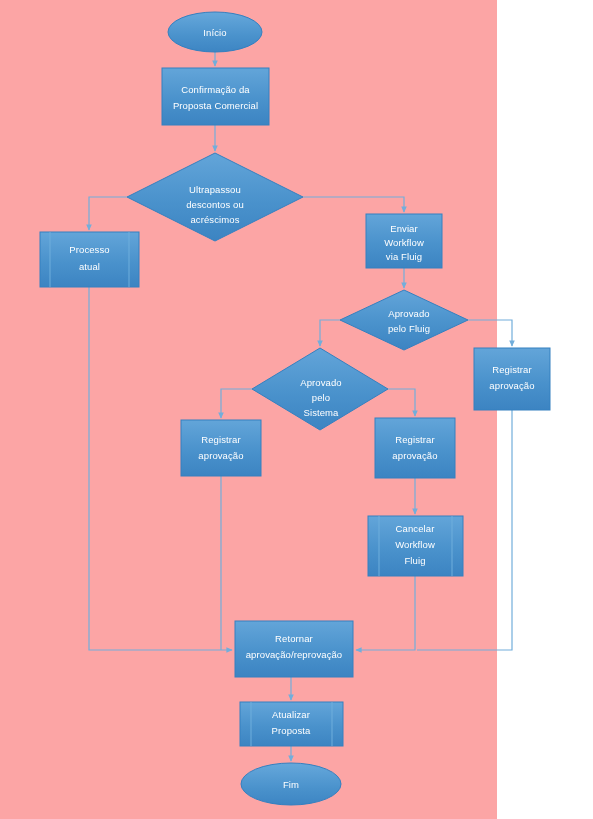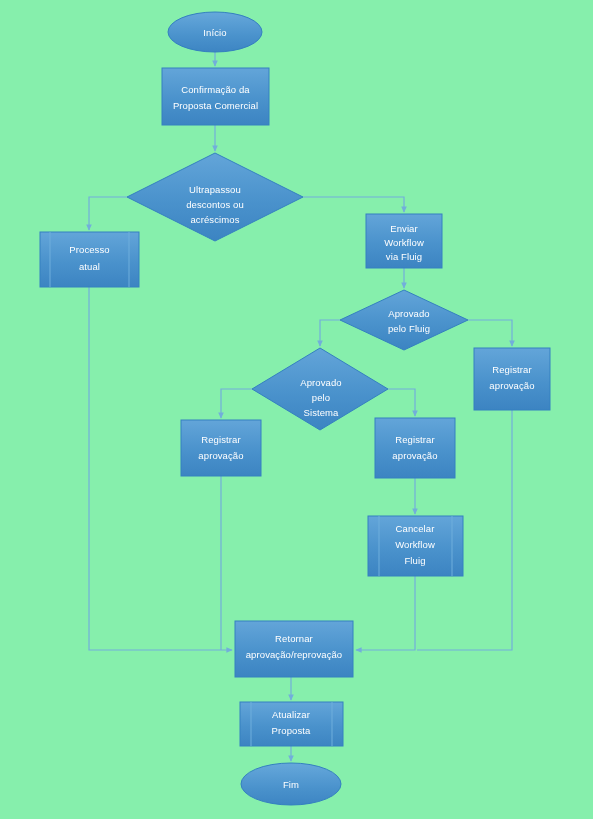--- a/index.html
+++ b/index.html
@@ -8,23 +8,23 @@
     background: #ffffff;
   }
   body {
     width: 593px;
     height: 819px;
     font-family: "Liberation Sans", sans-serif;
     overflow: hidden;
   }
   #diagram-root {
     position: relative;
-    width: 593px;
+    width: 497px;
     height: 819px;
-    background: #86efac;
+    background: #fca5a5;
   }
   svg#flowchart {
     display: block;
     width: 593px;
     height: 819px;
   }
   .node-label {
     font-family: "Liberation Sans", sans-serif;
     fill: #ffffff;
     font-size: 9.5px;

